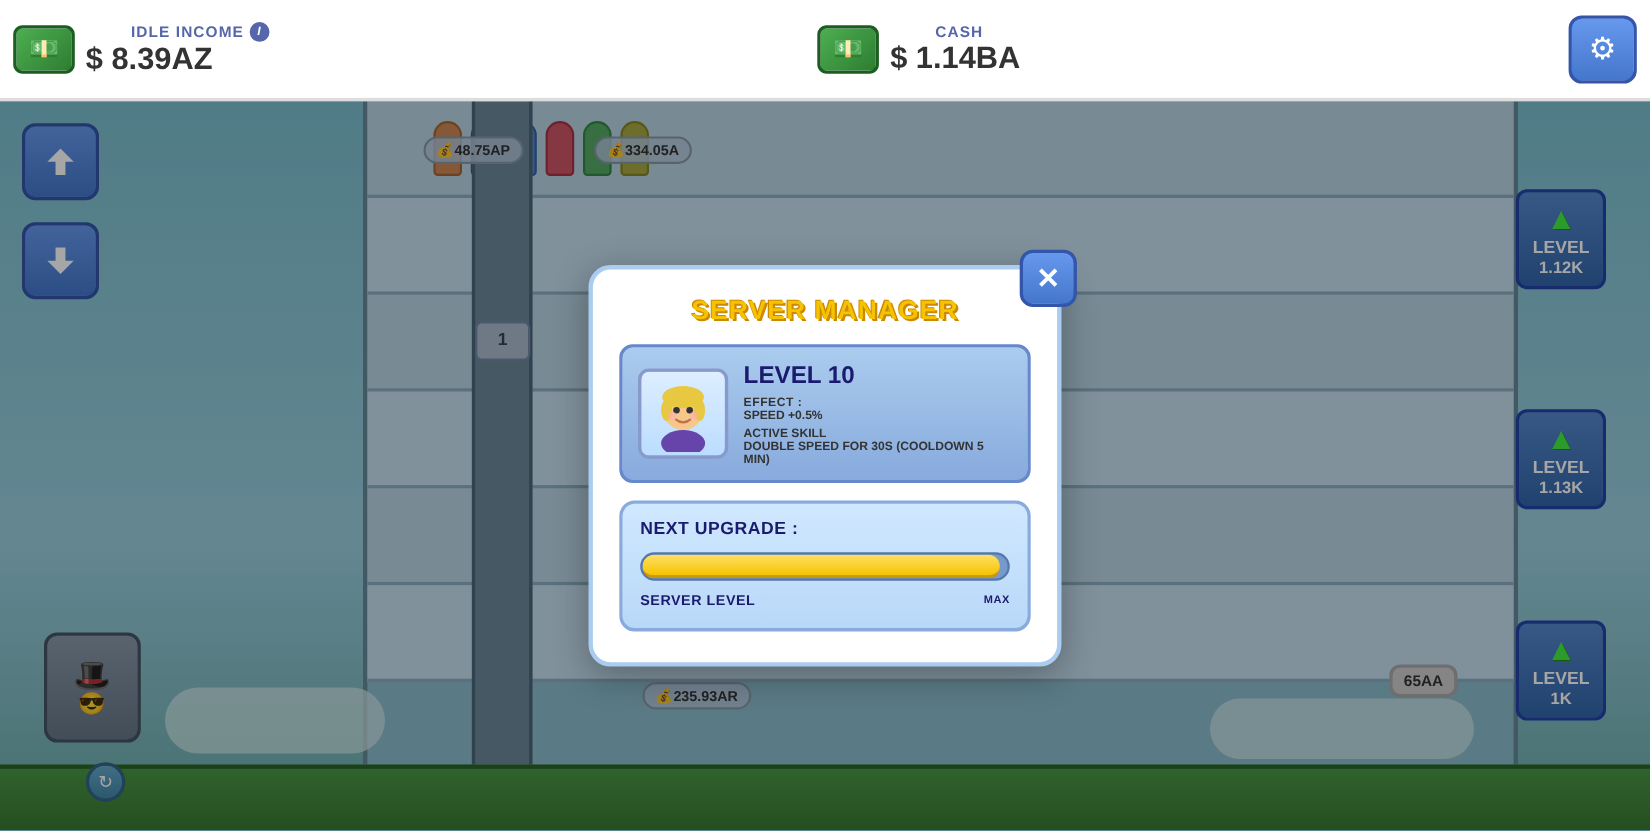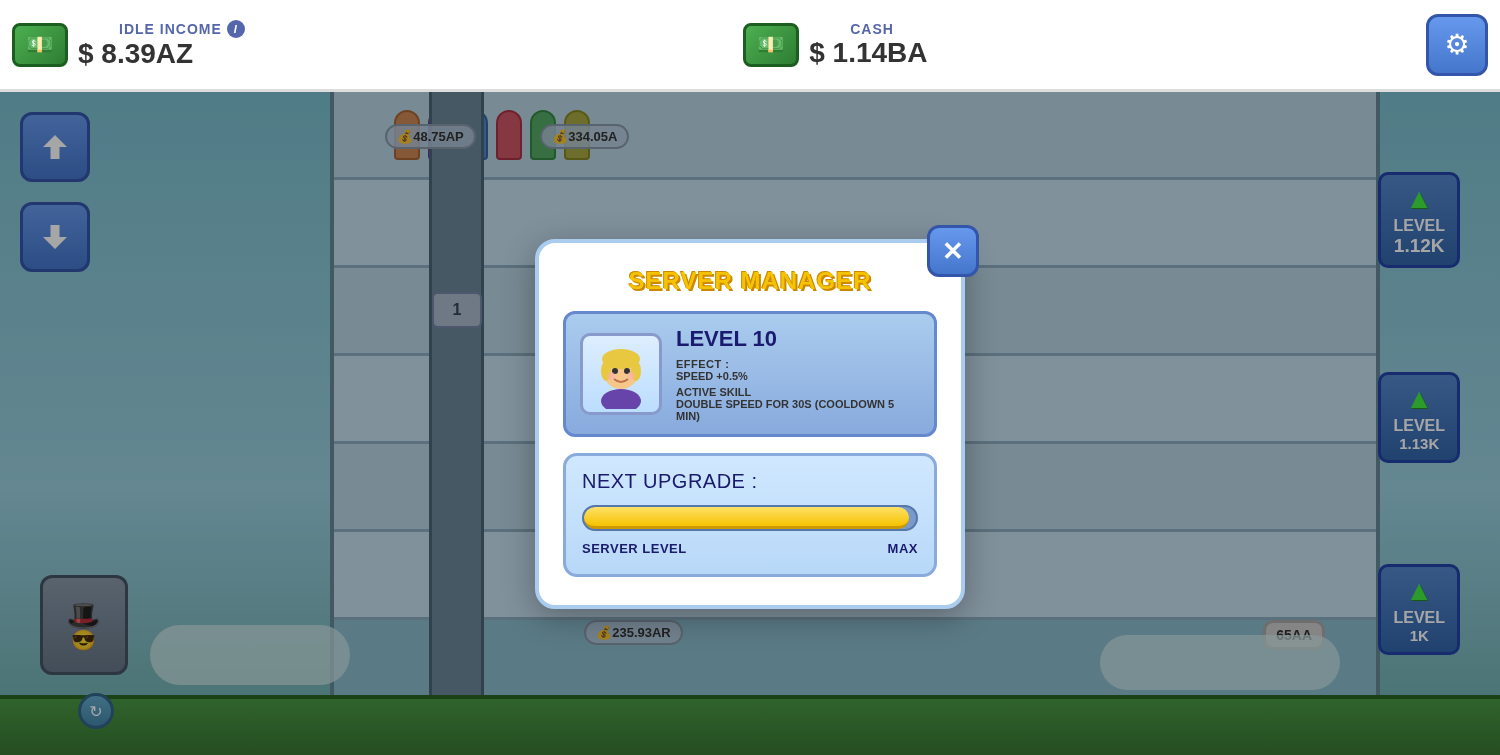--- a/index.html
+++ b/index.html
@@ -235,22 +235,22 @@
 
     
     .upgrade-section {
       background: linear-gradient(180deg, #d0e8ff, #b8d8f8);
       border-radius: 14px;
       border: 3px solid #88aadd;
       padding: 14px 16px 18px;
       margin-top: 8px;
     }
     .upgrade-title {
-      font-size: 20px;
-      font-weight: 400;
+      font-size: 16px;
+      font-weight: 700;
       color: #1a1a6e;
       margin-bottom: 12px;
       letter-spacing: 0.5px;
     }
     .progress-bar-container {
       background: #7799cc;
       border-radius: 20px;
       height: 26px;
       overflow: hidden;
       border: 2px solid #5577aa;
@@ -268,21 +268,21 @@
       align-items: center;
     }
     .upgrade-footer-left {
       font-size: 13px;
       font-weight: 900;
       color: #1a1a6e;
       text-transform: uppercase;
       letter-spacing: 0.5px;
     }
     .upgrade-footer-right {
-      font-size: 13px;
+      font-size: 10px;
       font-weight: 900;
       color: #1a1a6e;
       text-transform: uppercase;
       letter-spacing: 0.5px;
       text-align: center;
     }
 
     
     .char-face {
       width: 70px;
@@ -437,36 +437,36 @@
   <div class="income-badge" style="top:32px;left:385px;">
     <span>💰</span><span>48.75AP</span>
   </div>
   <div class="income-badge" style="top:32px;left:540px;">
     <span>💰</span><span>334.05A</span>
   </div>
 
   <div class="level-indicator" style="top:80px;">
     <span class="green-arrow">▲</span>
     <span class="lvl-text">LEVEL</span>
-    <span style="font-size:19px;color:white;font-weight:900;">1.12K</span>
+    <span style="font-size:15px;color:white;font-weight:900;">1.12K</span>
   </div>
 
   <div class="level-indicator" style="top:280px;">
     <span class="green-arrow">▲</span>
     <span class="lvl-text">LEVEL</span>
     <span style="font-size:15px;color:white;font-weight:900;">1.13K</span>
   </div>
 
   <div class="level-indicator" style="bottom:100px;">
     <span class="green-arrow">▲</span>
     <span class="lvl-text">LEVEL</span>
     <span style="font-size:15px;color:white;font-weight:900;">1K</span>
   </div>
 
-  <div style="position:absolute;bottom:105px;right:175px;background:#cccccc;border-radius:10px;border:3px solid #aaaaaa;padding:4px 10px;font-size:14px;font-weight:900;color:#333;">
+  <div style="position:absolute;bottom:121px;right:175px;background:#cccccc;border-radius:10px;border:3px solid #aaaaaa;padding:4px 10px;font-size:14px;font-weight:900;color:#333;">
     <span>65AA</span>
   </div>
 
   <div class="income-badge" style="bottom:110px;left:584px;">
     <span>💰</span><span>235.93AR</span>
   </div>
 
   <div style="position:absolute;bottom:0;left:0;right:0;height:60px;background:linear-gradient(180deg,#4a9944,#3a7733);border-top:4px solid #2a6622;"></div>
 
   <div class="cloud" style="bottom:70px;left:150px;width:200px;height:60px;background:#d0e8e8;"></div>

